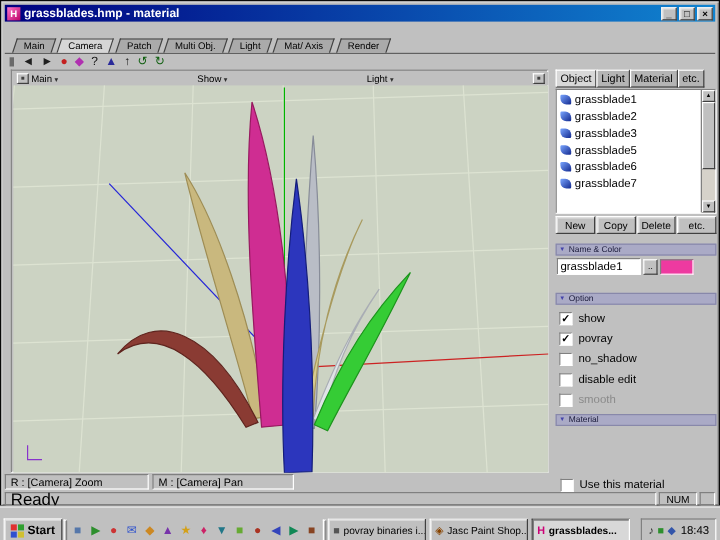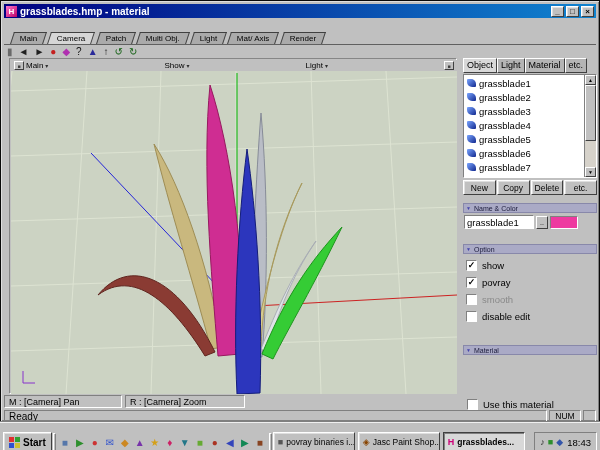--- a/index.html
+++ b/index.html
@@ -61,21 +61,21 @@
   .layer-legend{position:absolute;left:6px;top:-5px;background:#c0c0c0;padding:0 3px;font-size:8px}
   .layer-btns{position:absolute;left:4px;top:13px;display:flex;gap:2px}
   .layer-btn{width:22px;height:16px;font-size:9px;background:#c0c0c0;border:1px solid;border-color:#fff #404040 #404040 #fff;box-shadow:inset 1px 1px 0 #dfdfdf;padding:0}
   .layer-btn.active{border-color:#404040 #fff #fff #404040;box-shadow:inset 1px 1px 0 #808080;background:#d2d2d2}
   .use-row{position:absolute;left:4px;top:341px;display:flex;gap:5px;align-items:center}
   
   .hintbar{position:absolute;left:3px;top:394px;height:13px;display:flex;gap:3px}
   .sunken{border:1px solid;border-color:#808080 #fff #fff #808080}
   .hintbox{font-size:9px;display:flex;align-items:center;padding:0 4px;white-space:nowrap}
   .statusbar{position:absolute;left:3px;top:409px;right:3px;height:12px;display:flex;gap:2px}
-  .status-ready{flex:1;font-size:10px;padding:0 4px;display:flex;align-items:center}
+  .status-ready{flex:1;font-size:14px;padding:0 4px;display:flex;align-items:center}
   .status-num{width:32px;font-size:8.5px;display:flex;align-items:center;justify-content:center}
   .status-end{width:13px}
   
   .taskbar{position:absolute;left:0;top:422px;width:600px;height:39px;background:#c0c0c0;border-top:1px solid #f0f0f0;box-shadow:0 -1px 0 #808080;display:flex;align-items:center;gap:1px;padding:0 3px}
   .start-btn{height:21px;display:flex;align-items:center;gap:3px;padding:0 5px;font-size:10px;font-weight:bold;background:#c0c0c0;border:1px solid;border-color:#fff #404040 #404040 #fff;box-shadow:inset 1px 1px 0 #dfdfdf}
   .win-logo{width:11px;height:11px;display:grid;grid-template-columns:5px 5px;grid-template-rows:5px 5px;gap:1px}
   .win-logo i{display:block}
   .tb-grip{width:3px;height:18px;border:1px solid;border-color:#fff #808080 #808080 #fff}
   .quicklaunch{display:flex;align-items:center;gap:3px;padding:0 2px}
   .ql-icon{font-size:10px;width:12px;text-align:center}
@@ -217,24 +217,20 @@
           <div class="objrow">
             <span class="patch-icon"></span>
             <span class="objlabel">grassblade2</span>
           </div>
 
           <div class="objrow">
             <span class="patch-icon"></span>
             <span class="objlabel">grassblade3</span>
           </div>
 
-          <div class="objrow">
-            <span class="patch-icon"></span>
-            <span class="objlabel">grassblade4</span>
-          </div>
 
           <div class="objrow">
             <span class="patch-icon"></span>
             <span class="objlabel">grassblade5</span>
           </div>
 
           <div class="objrow">
             <span class="patch-icon"></span>
             <span class="objlabel">grassblade6</span>
           </div>
@@ -278,45 +274,49 @@
         <div class="optrow">
           <span class="chkbox" data-checked="true"></span>
           <span class="optlabel" data-disabled="false">show</span>
         </div>
 
         <div class="optrow">
           <span class="chkbox" data-checked="true"></span>
           <span class="optlabel" data-disabled="false">povray</span>
         </div>
 
+        <div class="optrow">
+          <span class="chkbox" data-checked="false"></span>
+          <span class="optlabel" data-disabled="false">no_shadow</span>
+        </div>
+
+        <div class="optrow">
+          <span class="chkbox" data-checked="false"></span>
+          <span class="optlabel" data-disabled="false">disable edit</span>
+        </div>
 
         <div class="optrow">
           <span class="chkbox" data-checked="false"></span>
           <span class="optlabel" data-disabled="true">smooth</span>
-        </div>
-
-        <div class="optrow">
-          <span class="chkbox" data-checked="false"></span>
-          <span class="optlabel" data-disabled="false">disable edit</span>
         </div>
       </div>
 
     <div class="sect" style="top:287px">
       <span class="sect-arrow">▼</span>
       <span>Material</span>
     </div>
     <div class="use-row">
       <span class="chkbox" data-checked="false"></span>
       <span class="optlabel">Use this material</span>
     </div>
   </div>
 
   <div class="hintbar">
+    <span class="hintbox sunken" style="width:120px">R : [Camera] Zoom</span>
     <span class="hintbox sunken" style="width:118px">M : [Camera] Pan</span>
-    <span class="hintbox sunken" style="width:120px">R : [Camera] Zoom</span>
   </div>
 
   <div class="statusbar">
     <span class="status-ready sunken">Ready</span>
     <span class="status-num sunken">NUM</span>
     <span class="status-end sunken"></span>
   </div>
 </div>
 
 <div class="taskbar">

